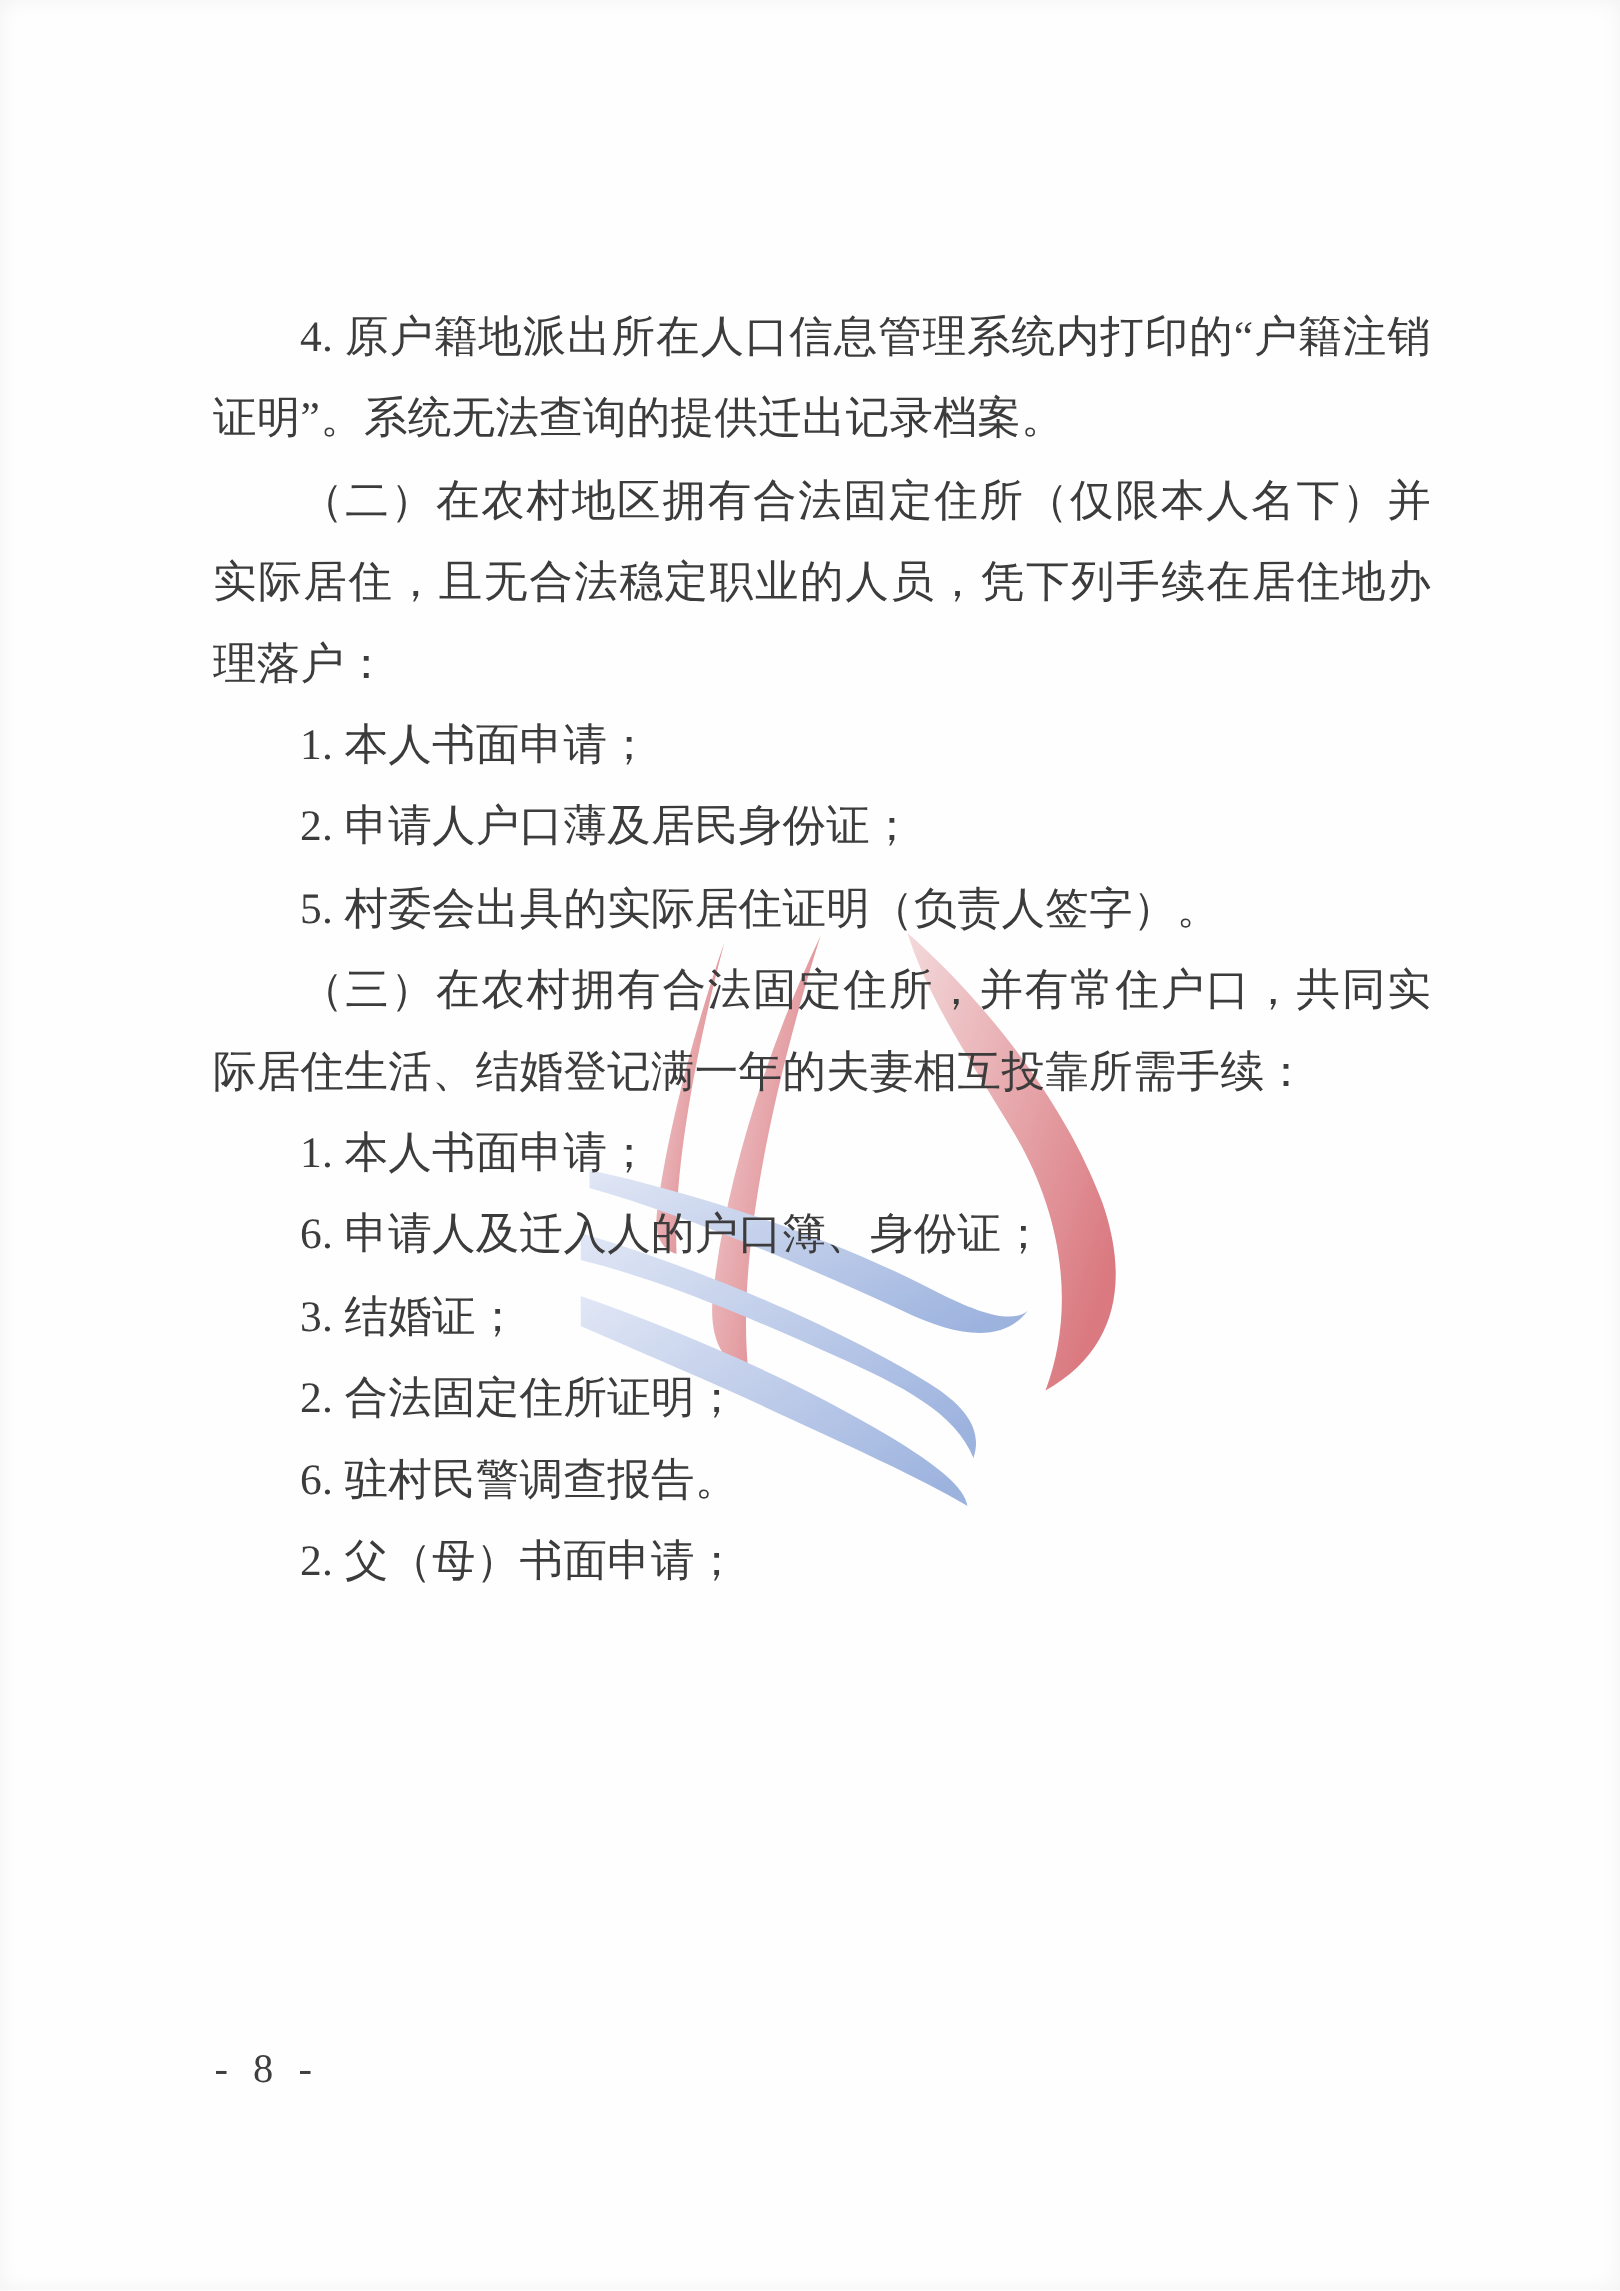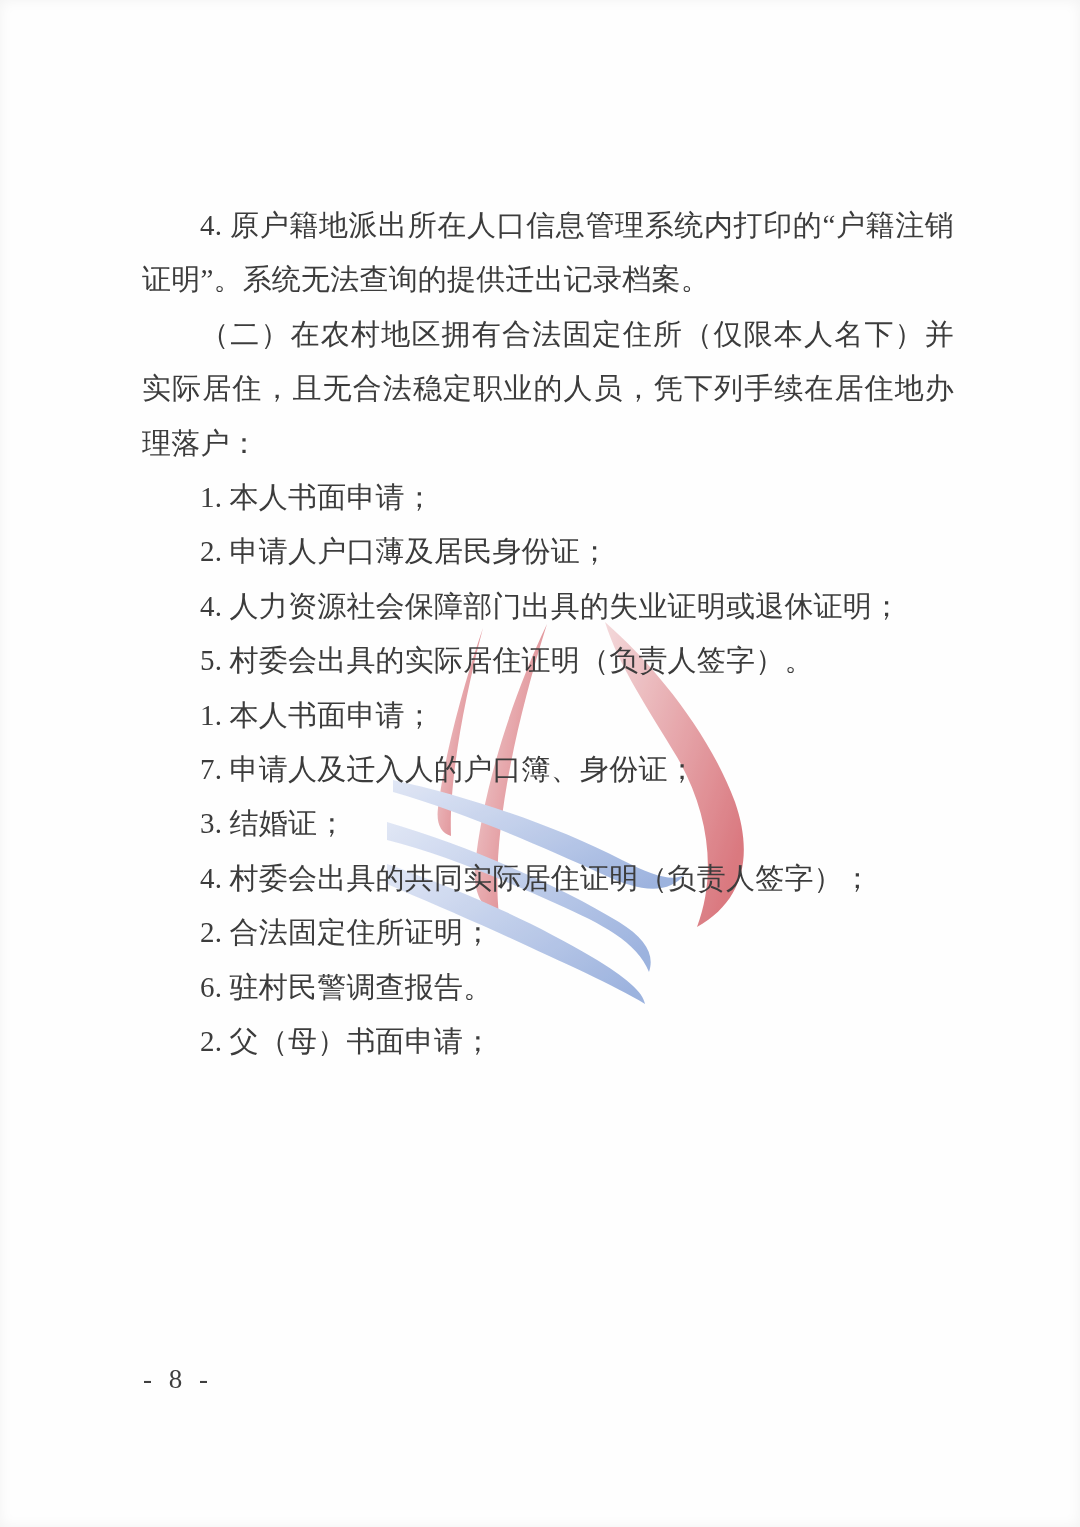--- a/index.html
+++ b/index.html
@@ -109,26 +109,25 @@
         C 225 372, 170 348, 110 320
         C 70 302, 32 286, 0 272 Z"></path>
     </svg>
   </div>
 
   <main class="body-text">
     <p>4. 原户籍地派出所在人口信息管理系统内打印的“户籍注销证明”。系统无法查询的提供迁出记录档案。</p>
     <p>（二）在农村地区拥有合法固定住所（仅限本人名下）并实际居住，且无合法稳定职业的人员，凭下列手续在居住地办理落户：</p>
     <p>1. 本人书面申请；</p>
     <p>2. 申请人户口薄及居民身份证；</p>
-    <p>4. 人力资源社会保障部门出具的失业证明或退休证明；</p>
     <p>5. 村委会出具的实际居住证明（负责人签字）。</p>
+    <p>（三）在农村拥有合法固定住所，并有常住户口，共同实际居住生活、结婚登记满一年的夫妻相互投靠所需手续：</p>
     <p>1. 本人书面申请；</p>
-    <p>7. 申请人及迁入人的户口簿、身份证；</p>
+    <p>6. 申请人及迁入人的户口簿、身份证；</p>
     <p>3. 结婚证；</p>
-    <p>4. 村委会出具的共同实际居住证明（负责人签字）；</p>
     <p>2. 合法固定住所证明；</p>
     <p>6. 驻村民警调查报告。</p>
     <p>2. 父（母）书面申请；</p>
   </main>
 
   <div class="footer">
     <span>- 8 -</span>
   </div>
 
 </div>

